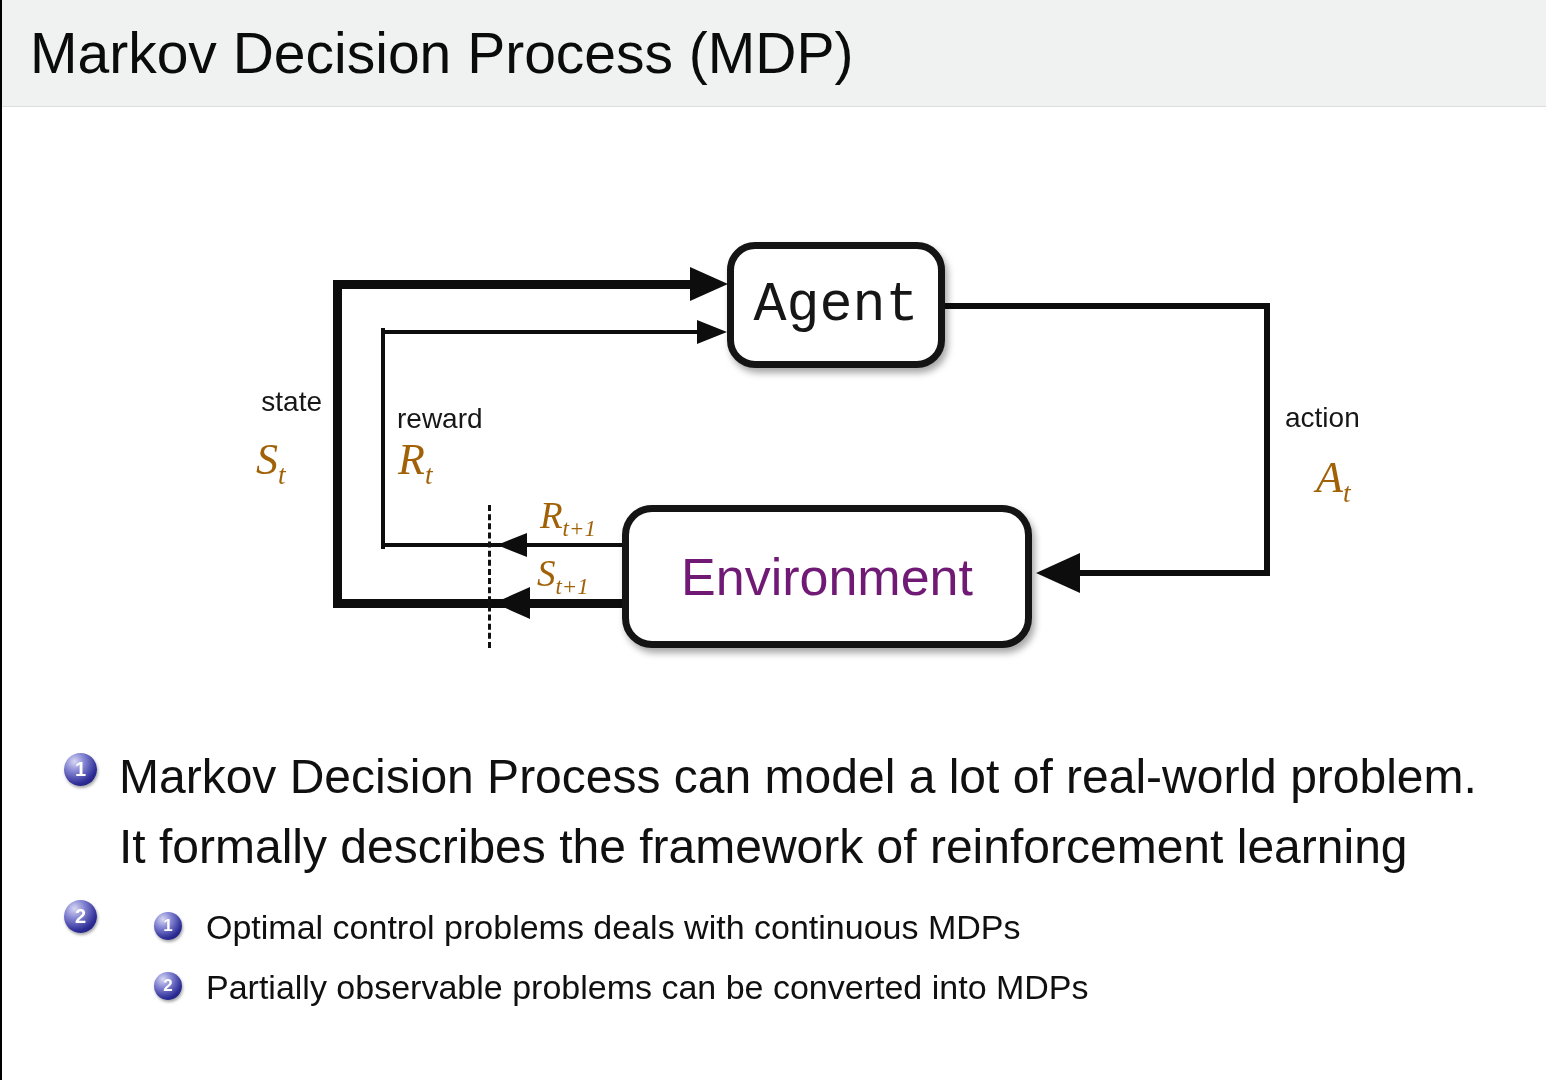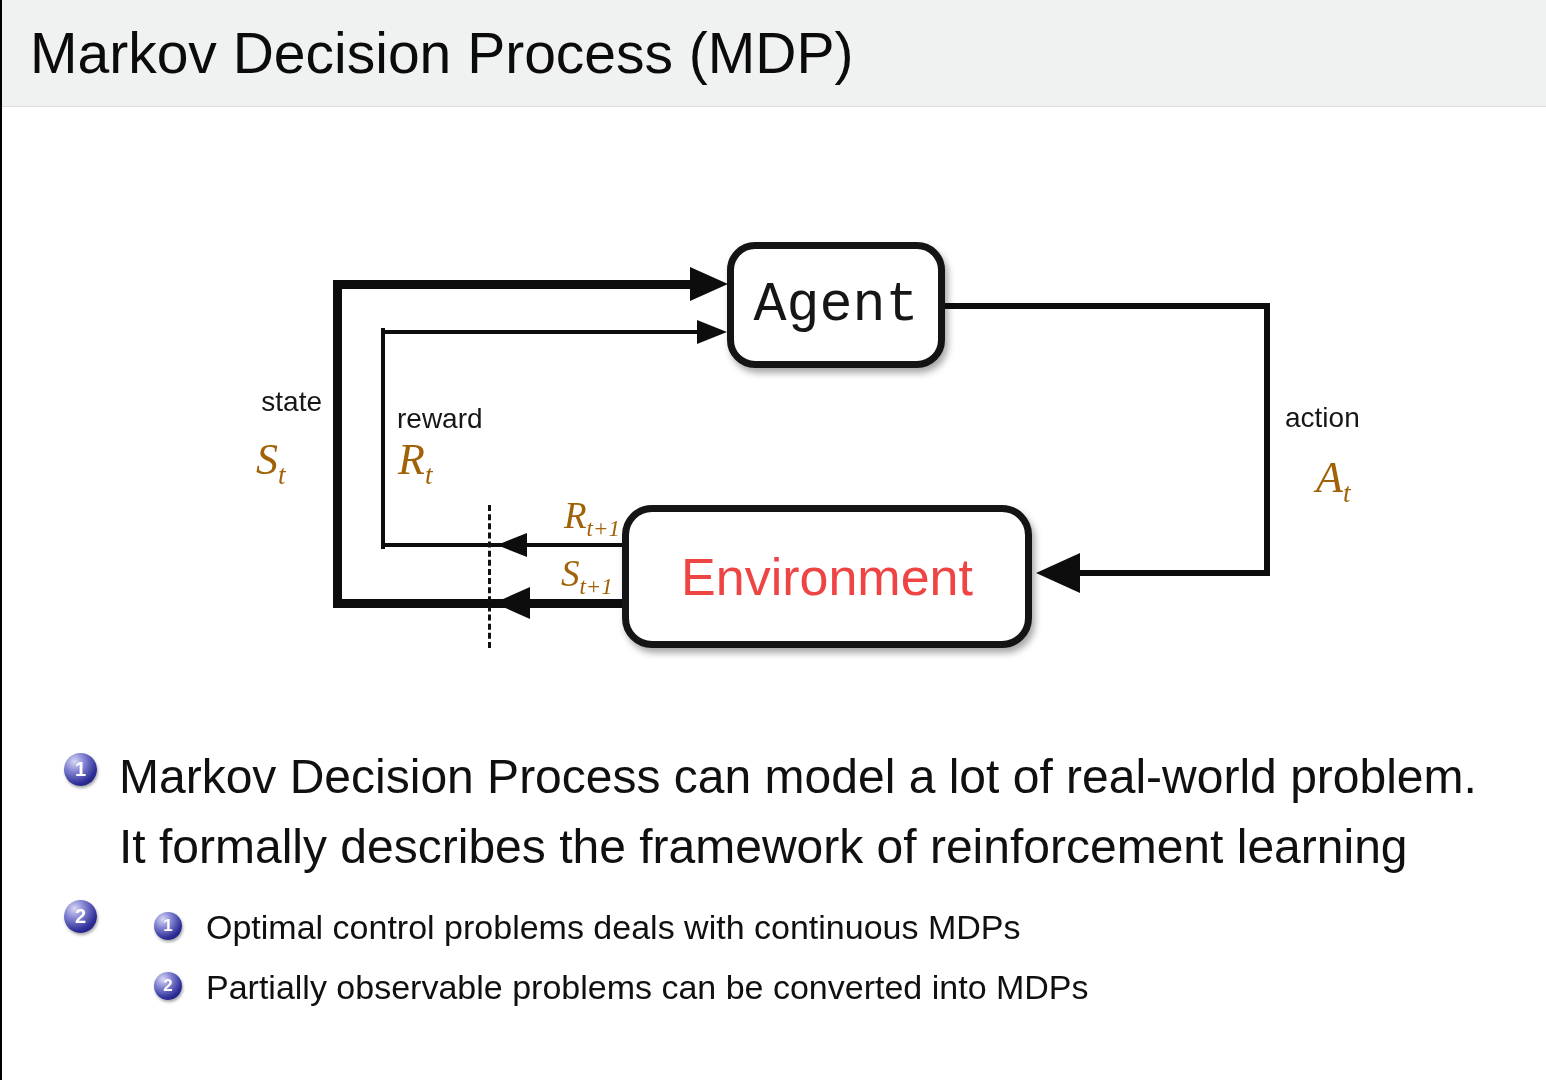--- a/index.html
+++ b/index.html
@@ -20,37 +20,37 @@
   .diagram { position:absolute; left:0; top:0; width:1546px; height:720px; }
 
   .wire { position:absolute; background:#0d0d0d; }
 
   .node { position:absolute; background:#ffffff; border:7px solid #141414;
           display:flex; align-items:center; justify-content:center;
           box-shadow:3px 5px 7px rgba(0,0,0,0.35); z-index:5; }
   .node-agent { left:727px; top:242px; width:218px; height:126px; border-radius:28px;font-family:Liberation Mono, monospace; }
   .node-agent .node-label { font-size:55px; color:#161616; }
   .node-env { left:622px; top:505px; width:410px; height:143px; border-radius:30px; }
-  .node-env .node-label { font-size:52px; color:#ef4444; }
+  .node-env .node-label { font-size:52px; color:#701a75; }
 
   .arrow { position:absolute; width:0; height:0; z-index:6; }
   .arrow-right-big   { border-top:17px solid transparent; border-bottom:17px solid transparent; border-left:38px solid #0d0d0d; }
   .arrow-right-small { border-top:12px solid transparent; border-bottom:12px solid transparent; border-left:30px solid #0d0d0d; }
   .arrow-left-small  { border-top:12px solid transparent; border-bottom:12px solid transparent; border-right:30px solid #0d0d0d; }
   .arrow-left-mid    { border-top:16px solid transparent; border-bottom:16px solid transparent; border-right:36px solid #0d0d0d; }
   .arrow-left-big    { border-top:20px solid transparent; border-bottom:20px solid transparent; border-right:44px solid #0d0d0d; }
 
   .dashed-line { position:absolute; left:488px; top:505px; height:143px; width:0;
                  border-left:3px dashed #111; z-index:4; }
 
   .dlabel { position:absolute; color:#171717; font-size:28px; z-index:7; }
   .mlabel { position:absolute; color:#a16207; font-family:"Liberation Serif", serif;
             font-style:italic; font-size:44px; z-index:7; }
   .mlabel sub { font-size:0.62em; font-style:italic; }
-  .mlabel-small { font-size:37px;margin-left:24px; }
+  .mlabel-small { font-size:37px; }
 
   
   .bullets { position:absolute; left:64px; top:742px; width:1450px; }
   .item { display:flex; gap:22px; }
   .item + .item { margin-top:8px; }
   .badge { flex:0 0 auto; width:33px; height:33px; border-radius:50%;
            background:radial-gradient(circle at 32% 26%, #d8d8f4 0%, #8686d4 30%, #2d2d96 68%, #121264 100%);
            color:#ffffff; font-size:20px; font-weight:bold;
            display:flex; align-items:center; justify-content:center;
            margin-top:11px; box-shadow:1px 2px 3px rgba(0,0,0,0.35); }

